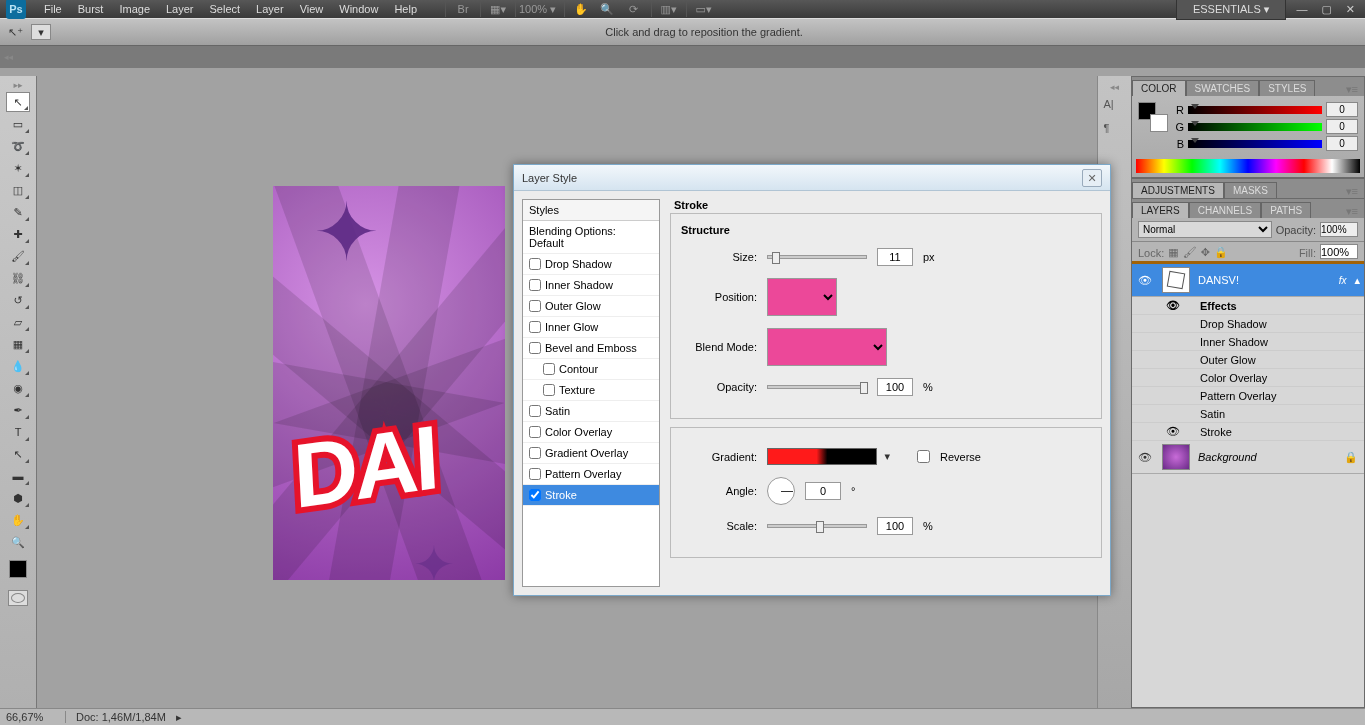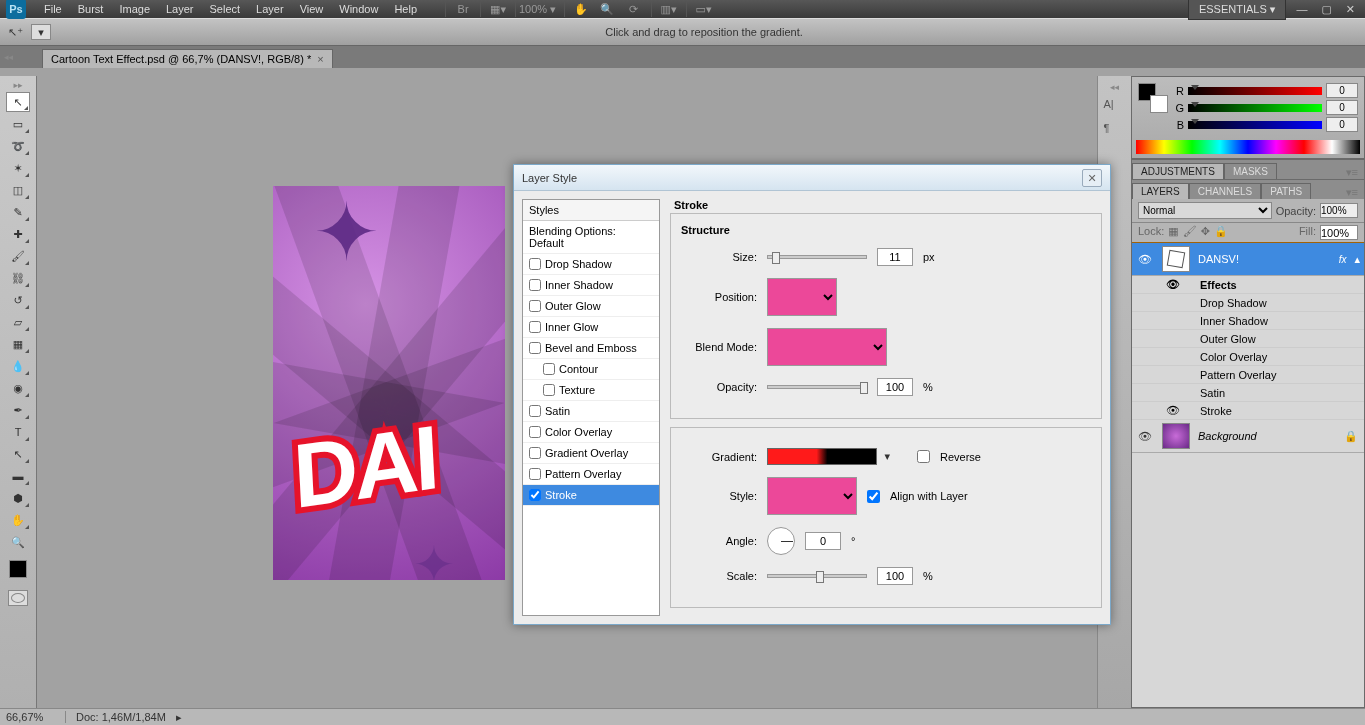--- a/index.html
+++ b/index.html
@@ -3,21 +3,21 @@
 <meta charset="utf-8">
 <style>
 *{box-sizing:border-box;margin:0;padding:0;font-family:Tahoma,Arial,sans-serif;font-size:11px;}
 body{background:#a2a2a2;overflow:hidden;width:1365px;height:725px;position:relative;}
 
 
 .menubar{height:18px;background:linear-gradient(#575757,#3a3a3a);display:flex;align-items:center;color:#ddd;padding:0 6px;position:relative;}
 .ps-logo{width:20px;height:20px;background:#0c6d9e;border-radius:3px;margin-right:10px;display:flex;align-items:center;justify-content:center;font-weight:bold;color:#b8e3f5;font-size:11px;}
 .menubar .mi{padding:0 8px;cursor:pointer;}
 .menubar-right{margin-left:auto;display:flex;align-items:center;gap:6px;}
-.essentials{background:#555;color:#ddd;padding:3px 10px;border:1px solid #333;}
+.essentials{background:#555;color:#ddd;padding:3px 16px;border:1px solid #333;}
 .winbtn{color:#ccc;padding:0 4px;}
 .toolbar-extra{display:flex;align-items:center;gap:8px;margin-left:20px;color:#999;}
 .toolbar-extra .sep{width:1px;height:16px;background:#555;}
 .toolbar-extra .ic{width:18px;height:16px;display:flex;align-items:center;justify-content:center;}
 
 
 .optionsbar{height:28px;background:linear-gradient(#c3c3c3,#a0a0a0);border-top:1px solid #ddd;border-bottom:1px solid #666;display:flex;align-items:center;padding:0 8px;color:#333;}
 .optbar-text{margin:0 auto;}
 .move-ind{width:20px;height:16px;border:1px solid #888;background:#ddd;margin-left:8px;display:flex;align-items:center;justify-content:center;}
 
@@ -64,21 +64,21 @@
 .srow input{width:32px;height:15px;font-size:10px;text-align:center;border:1px solid #888;background:#eee;}
 .spectrum{height:14px;background:linear-gradient(to right,red,yellow,lime,cyan,blue,magenta,red,#fff,#000);margin:0 4px 4px;}
 
 .adj-panel{height:20px;}
 
 .layers-panel .lbody{background:#d7d7d7;}
 .lrow-opts{display:flex;align-items:center;padding:3px 6px;gap:4px;background:#b5b5b5;border-bottom:1px solid #888;}
 .lrow-opts select{flex:1;height:17px;font-size:10px;background:#d9d9d9;border:1px solid #888;}
 .lrow-opts .lbl{color:#444;}
 .lrow-opts input{width:38px;height:15px;font-size:10px;border:1px solid #888;background:#eee;}
-.lock-row{display:flex;align-items:flex-start;padding:2px 6px;gap:4px;color:#666;background:#b5b5b5;border-bottom:1px solid #a16207;}
+.lock-row{display:flex;align-items:flex-end;padding:2px 6px;gap:4px;color:#666;background:#b5b5b5;border-bottom:3px solid #a16207;}
 .lock-row .spacer{flex:1;}
 .layer-item{display:flex;align-items:center;height:33px;border-bottom:1px solid #aaa;}
 .layer-item.sel{background:#3e8ae0;color:#fff;}
 .eye{width:26px;text-align:center;color:#333;}
 .layer-item.sel .eye{color:#fff;}
 .thumb{width:28px;height:26px;background:#fff;border:1px solid #888;margin:0 4px;display:flex;align-items:center;justify-content:center;}
 .thumb.t-text:before{content:"";width:14px;height:14px;border:1px solid #555;display:block;transform:rotate(10deg);}
 .thumb.t-bg{background:radial-gradient(circle,#c86cd8,#6a2a88);}
 .lname{flex:1;padding-left:4px;}
 .fx{padding:0 4px;font-style:italic;font-size:10px;}
@@ -164,24 +164,20 @@
 </div>
 
 <div class="optionsbar">
   <span>↖⁺</span>
   <div class="move-ind">▾</div>
   <span class="optbar-text">Click and drag to reposition the gradient.</span>
 </div>
 
 <div class="tabbar">
   <div style="position:absolute;left:4px;top:52px;color:#888;font-size:9px;">◂◂</div>
-  <div class="doctab">
-    <span>Cartoon Text Effect.psd @ 66,7% (DANSV!, RGB/8) *</span>
-    <span class="x">×</span>
-  </div>
 </div>
 
 <div class="workspace">
 
   <div class="toolbox">
     <div style="color:#888;font-size:9px;">▸▸</div>
     <div class="tool sel">↖<div class="triangle-br"></div></div>
     <div class="tool">▭<div class="triangle-br"></div></div>
     <div class="tool">➰<div class="triangle-br"></div></div>
     <div class="tool">✶<div class="triangle-br"></div></div>
@@ -227,20 +223,26 @@
   </div>
 
   <div class="mini-sidebar">
     <div style="color:#888;font-size:9px;">◂◂</div>
     <div class="mbtn">A|</div>
     <div class="mbtn">¶</div>
   </div>
 
   <div class="rightpanels">
     <div class="panel color-panel">
+      <div class="panel-tabs">
+        <span class="ptab active">COLOR</span>
+        <span class="ptab">SWATCHES</span>
+        <span class="ptab">STYLES</span>
+        <span class="ptab-menu">▾≡</span>
+      </div>
       <div class="body">
         <div class="color-swatches">
             <div class="csw1"></div>
             <div class="csw2"></div>
           </div>
         <div class="sliders">
           <div class="srow">
               <label>R</label>
               <div class="slider-track"></div>
               <input value="0" style="">
@@ -433,26 +435,20 @@
       </div>
       <div class="fieldset">
         <div class="frow">
             <span class="flabel">Gradient:</span>
             <div class="gradient-prev"></div>
             <span style="width:20px;"></span>
             <input type="checkbox" style="">
             <span>Reverse</span>
           </div>
         <div class="frow">
-            <span class="flabel">Style:</span>
-            <select style="width:90px;"><option>Shape Burst</option></select>
-            <input type="checkbox" checked="" style="">
-            <span>Align with Layer</span>
-          </div>
-        <div class="frow">
             <span class="flabel">Angle:</span>
             <div class="angle-dial"></div>
             <input type="text" value="0" style="">
             <span>°</span>
           </div>
         <div class="frow">
             <span class="flabel">Scale:</span>
             <div class="track">
               <div class="thumb-s" style="left:48px;"></div>
             </div>

